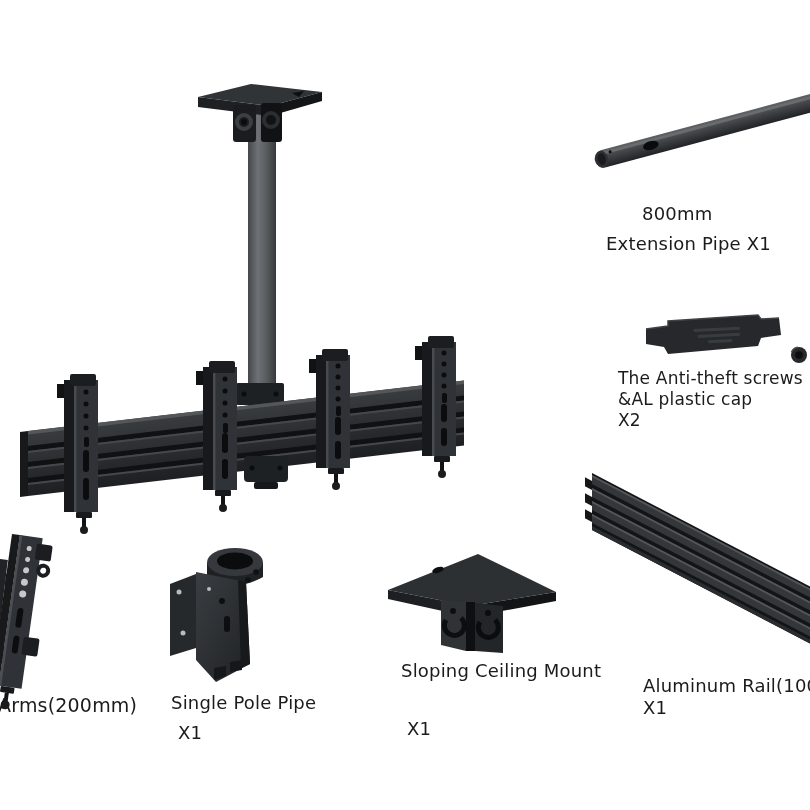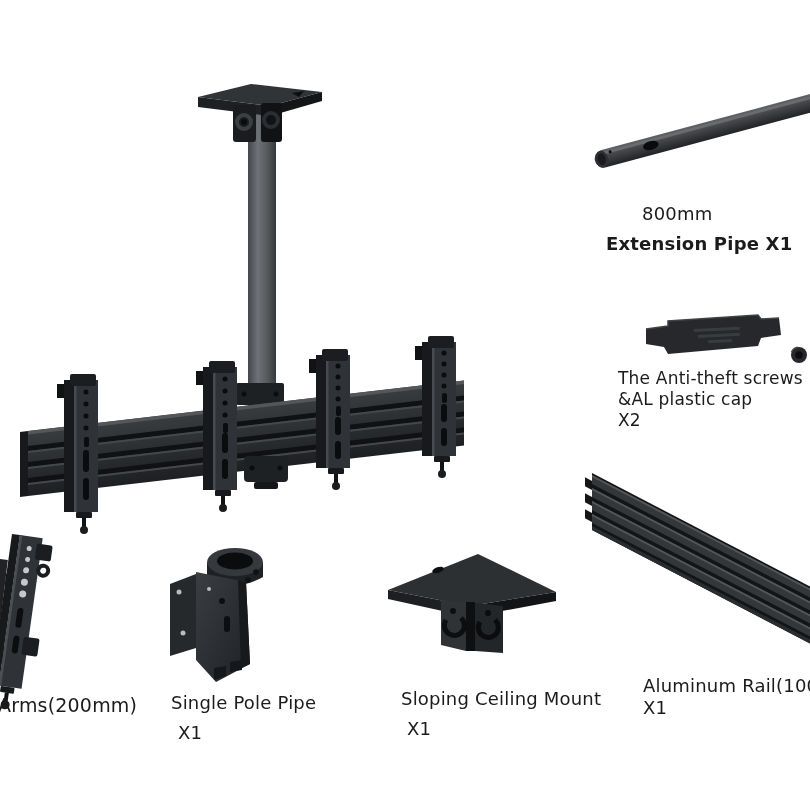--- a/index.html
+++ b/index.html
@@ -260,30 +260,30 @@
     <polygon points="441,600 466,602 466,651 441,645" fill="#303336"></polygon>
     <circle cx="453" cy="611" r="3" fill="#0c0e0f"></circle>
     <path d="M446,620 A10,10 0 1 0 461,618" fill="none" stroke="#0c0e0f" stroke-width="5"></path>
     <polygon points="475,603 503,606 503,653 475,651" fill="#232629"></polygon>
     <circle cx="488" cy="613" r="3" fill="#0b0c0d"></circle>
     <path d="M480,622 A10,10 0 1 0 495,620" fill="none" stroke="#0b0c0d" stroke-width="5"></path>
   </g>
 </svg>
 
   <div class="label" style="left:642px;top:203px;">800mm</div>
-  <div class="label" style="left:606px;top:233px;font-weight:bold;">Extension Pipe X1</div>
+  <div class="label" style="left:606px;top:233px;">Extension Pipe X1</div>
 
   <div class="label small" style="left:618px;top:389px;">&amp;AL plastic cap</div>
   <div class="label small" style="left:618px;top:368px;">The Anti-theft screws</div>
   <div class="label small" style="left:618px;top:410px;">X2</div>
 
   <div class="label" style="left:643px;top:675px;">Aluminum Rail(1000</div>
   <div class="label" style="left:643px;top:697px;">X1</div>
 
   <div class="label big" style="left:-2px;top:695px;">Arms(200mm)</div>
 
   <div class="label" style="left:171px;top:692px;">Single Pole Pipe</div>
   <div class="label" style="left:178px;top:722px;">X1</div>
 
-  <div class="label" style="left:401px;top:688px;">Sloping Ceiling Mount</div>
+  <div class="label" style="left:401px;top:660px;">Sloping Ceiling Mount</div>
   <div class="label" style="left:407px;top:718px;">X1</div>
 
 </div>
 
 </body></html>

